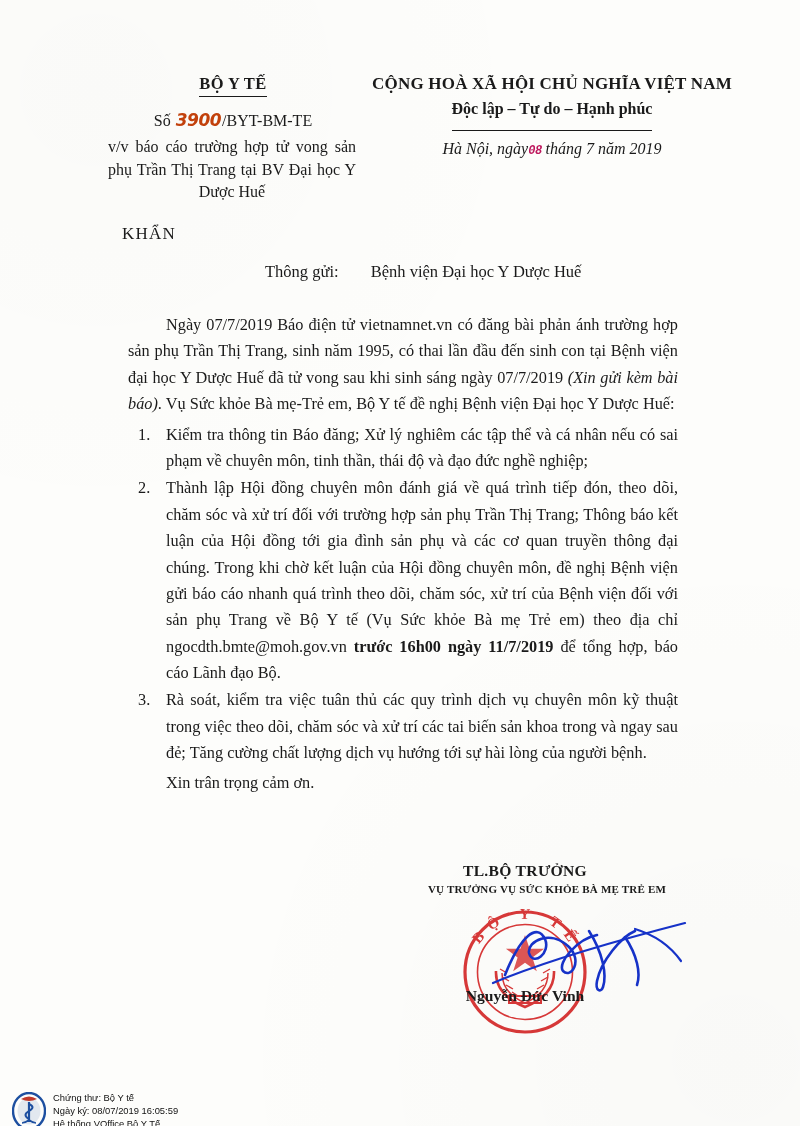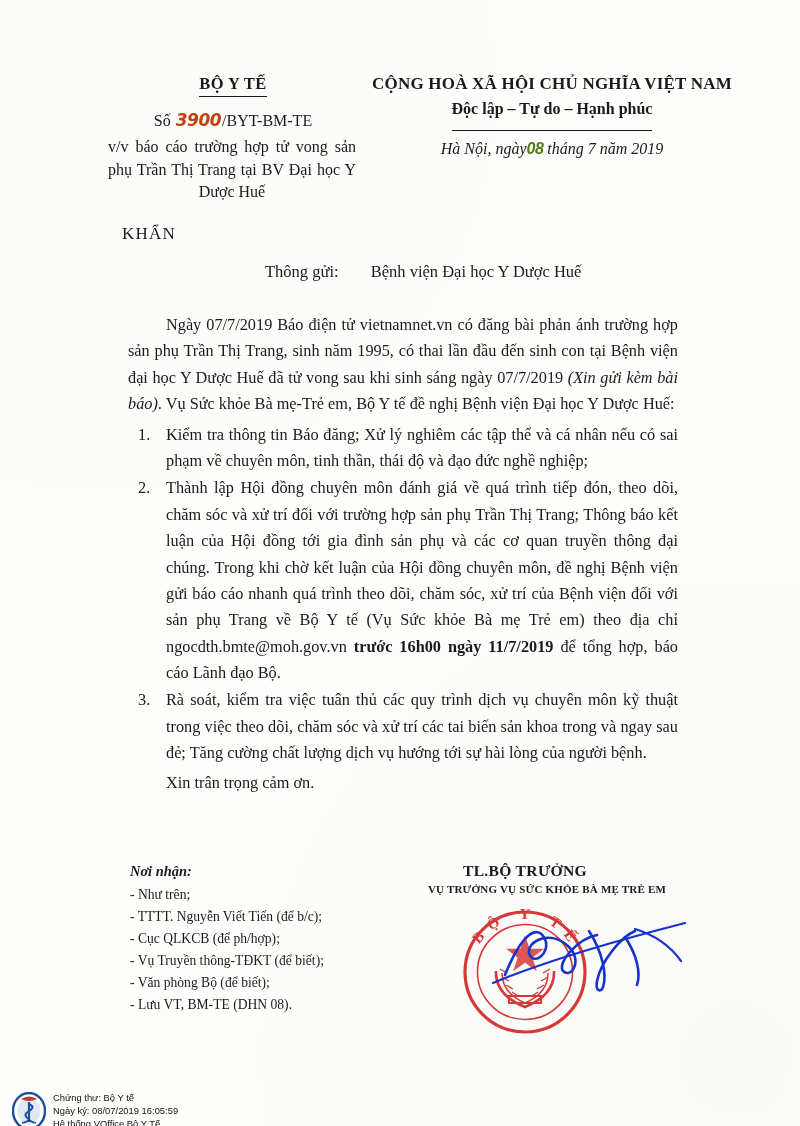--- a/index.html
+++ b/index.html
@@ -105,25 +105,25 @@
     padding-bottom: 12px;
     border-bottom: 1.6px solid #1a1a1a;
   }
   .dateline {
     margin-top: 9px;
     font-size: 16px;
     font-style: italic;
     white-space: nowrap;
   }
   .date-day {
-    color: #4d7c0f;
-    font-family: Liberation Sans, sans-serif;
+    color: #be185d;
+    font-family: Liberation Mono, monospace;
     font-weight: bold;
     font-style: italic;
-    font-size: 16px;
+    font-size: 12px;
     letter-spacing: -0.5px;
   }
 
   
   .kinh-gui {
     position: absolute;
     top: 262px;
     left: 265px;
     font-size: 16.5px;
     white-space: nowrap;
@@ -305,31 +305,20 @@
       <li><span>Kiểm tra thông tin Báo đăng; Xử lý nghiêm các tập thể và cá nhân nếu có sai phạm về chuyên môn, tinh thần, thái độ và đạo đức nghề nghiệp;</span></li>
 
       <li><span>Thành lập Hội đồng chuyên môn đánh giá về quá trình tiếp đón, theo dõi, chăm sóc và xử trí đối với trường hợp sản phụ Trần Thị Trang; Thông báo kết luận của Hội đồng tới gia đình sản phụ và các cơ quan truyền thông đại chúng. Trong khi chờ kết luận của Hội đồng chuyên môn, đề nghị Bệnh viện gửi báo cáo nhanh quá trình theo dõi, chăm sóc, xử trí của Bệnh viện đối với sản phụ Trang về Bộ Y tế (Vụ Sức khỏe Bà mẹ Trẻ em) theo địa chỉ ngocdth.bmte@moh.gov.vn </span><span class="bold">trước 16h00 ngày 11/7/2019</span><span> để tổng hợp, báo cáo Lãnh đạo Bộ.</span></li>
 
       <li><span>Rà soát, kiểm tra việc tuân thủ các quy trình dịch vụ chuyên môn kỹ thuật trong việc theo dõi, chăm sóc và xử trí các tai biến sản khoa trong và ngay sau đẻ; Tăng cường chất lượng dịch vụ hướng tới sự hài lòng của người bệnh.</span></li>
     </ol>
 
     <p class="closing">Xin trân trọng cảm ơn.</p>
   </div>
 
-  <div class="noi-nhan">
-    <div class="noi-nhan-title">Nơi nhận:</div>
-    <ul>
-      <li>- Như trên;</li>
-      <li>- TTTT. Nguyễn Viết Tiến (để b/c);</li>
-      <li>- Cục QLKCB (để ph/hợp);</li>
-      <li>- Vụ Truyền thông-TĐKT (để biết);</li>
-      <li>- Văn phòng Bộ (để biết);</li>
-      <li>- Lưu VT, BM-TE (DHN 08).</li>
-    </ul>
-  </div>
 
   <div class="signature">
     <div class="sig-role1">TL.BỘ TRƯỞNG</div>
     <div class="sig-role2">VỤ TRƯỞNG VỤ SỨC KHỎE BÀ MẸ TRẺ EM</div>
 
     <div class="sig-space">
 
       <svg class="seal" viewBox="0 0 126 126">
         <g fill="none" stroke="#d42a2a" stroke-width="3.2">
           <circle cx="63" cy="63" r="60"></circle>
@@ -359,20 +348,21 @@
           <path d="M20 74 C 36 34, 52 22, 60 38 C 66 52, 48 66, 44 52 C 42 40, 66 28, 84 46
                    C 98 60, 86 78, 78 70 C 72 62, 92 38, 112 34"></path>
           <path d="M104 30 C 118 52, 122 74, 118 86 C 116 92, 110 90, 112 80 C 116 60, 136 36, 150 30"></path>
           <path d="M140 36 C 152 54, 156 72, 152 84"></path>
           <path d="M8 82 C 60 60, 130 40, 200 22" stroke-width="2.2"></path>
           <path d="M150 28 C 170 34, 186 46, 196 60" stroke-width="2.2"></path>
         </g>
       </svg>
     </div>
 
+    <div class="sig-name">Nguyễn Đức Vinh</div>
   </div>
 
   <div class="digisig">
     <svg class="digisig-logo" viewBox="0 0 34 38">
       <ellipse cx="17" cy="19" rx="16" ry="18" fill="none" stroke="#1d4fa0" stroke-width="2.4"></ellipse>
       <ellipse cx="17" cy="19" rx="11.5" ry="13.5" fill="#1d4fa0" opacity="0.12"></ellipse>
       <path d="M9 7 q8 -5 16 0 q-8 4 -16 0 Z" fill="#c0392b"></path>
       <path d="M17 10 v18" stroke="#1d4fa0" stroke-width="2.2" fill="none"></path>
       <path d="M17 12 q7 3 0 7 q-7 4 0 8" fill="none" stroke="#1d4fa0" stroke-width="2"></path>
       <path d="M17 28 q-4 3 -7 3 M17 28 q4 3 7 3" fill="none" stroke="#1d4fa0" stroke-width="1.6"></path>

